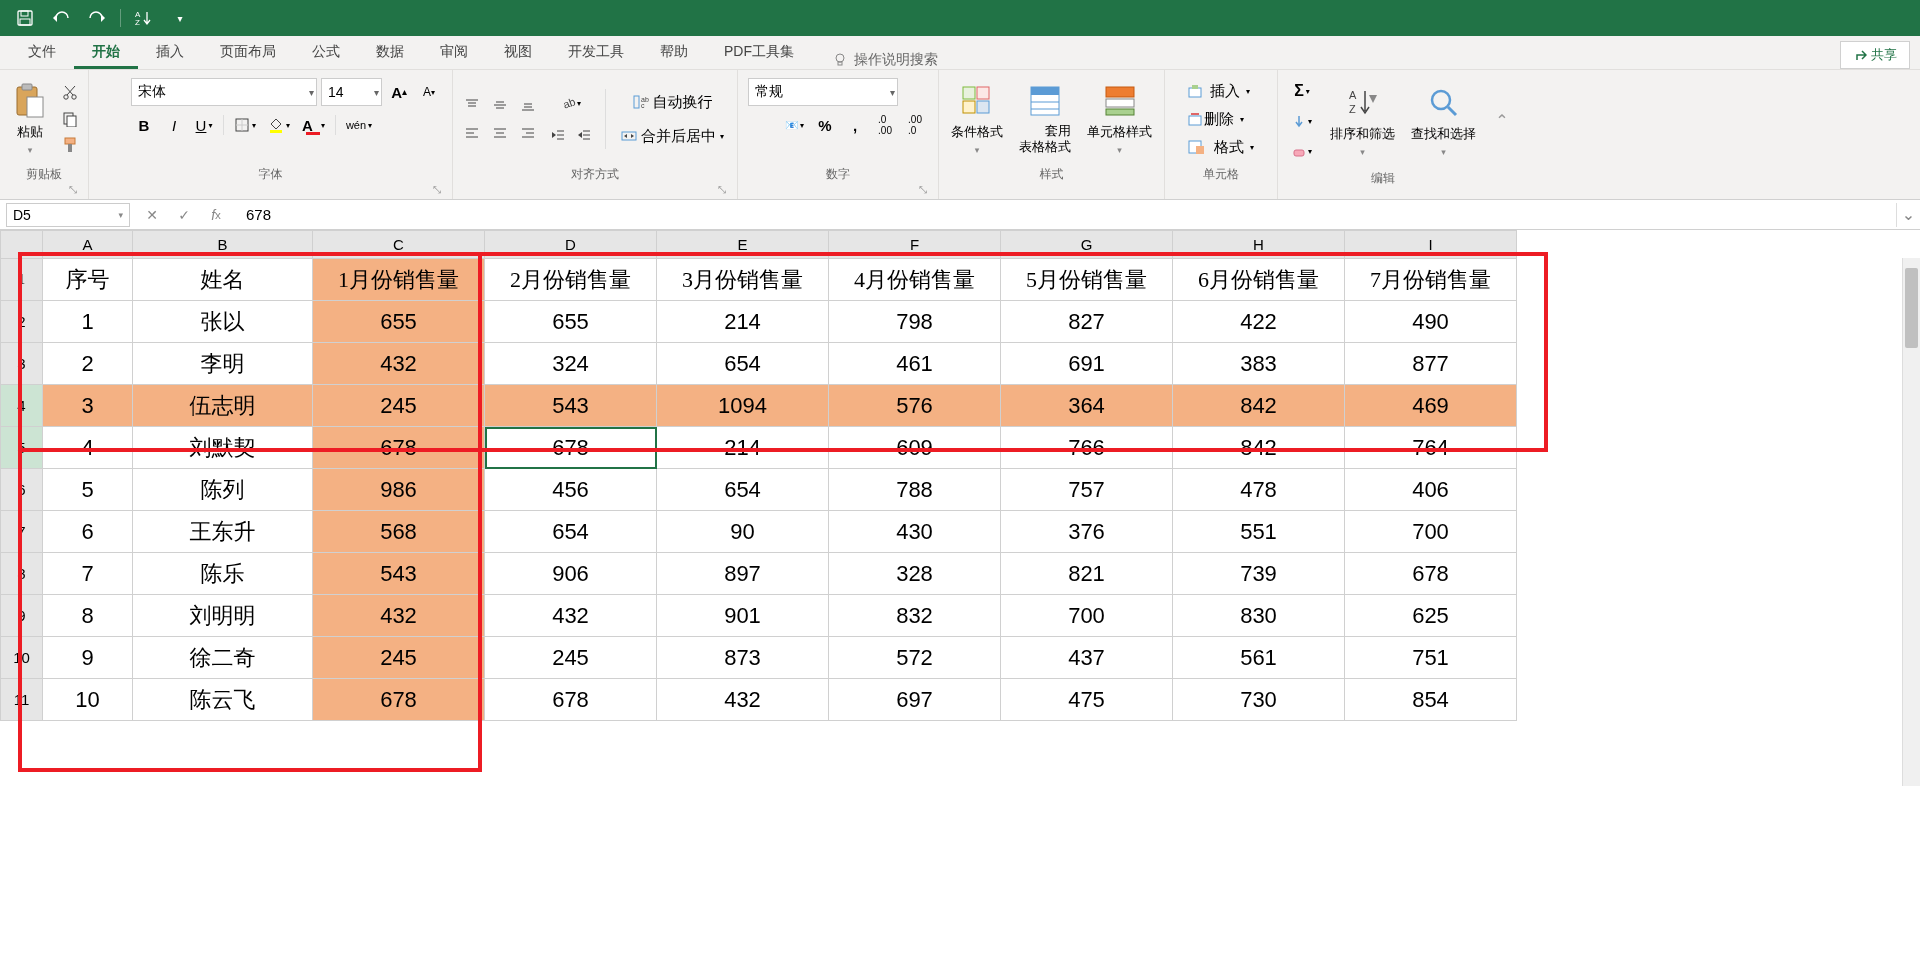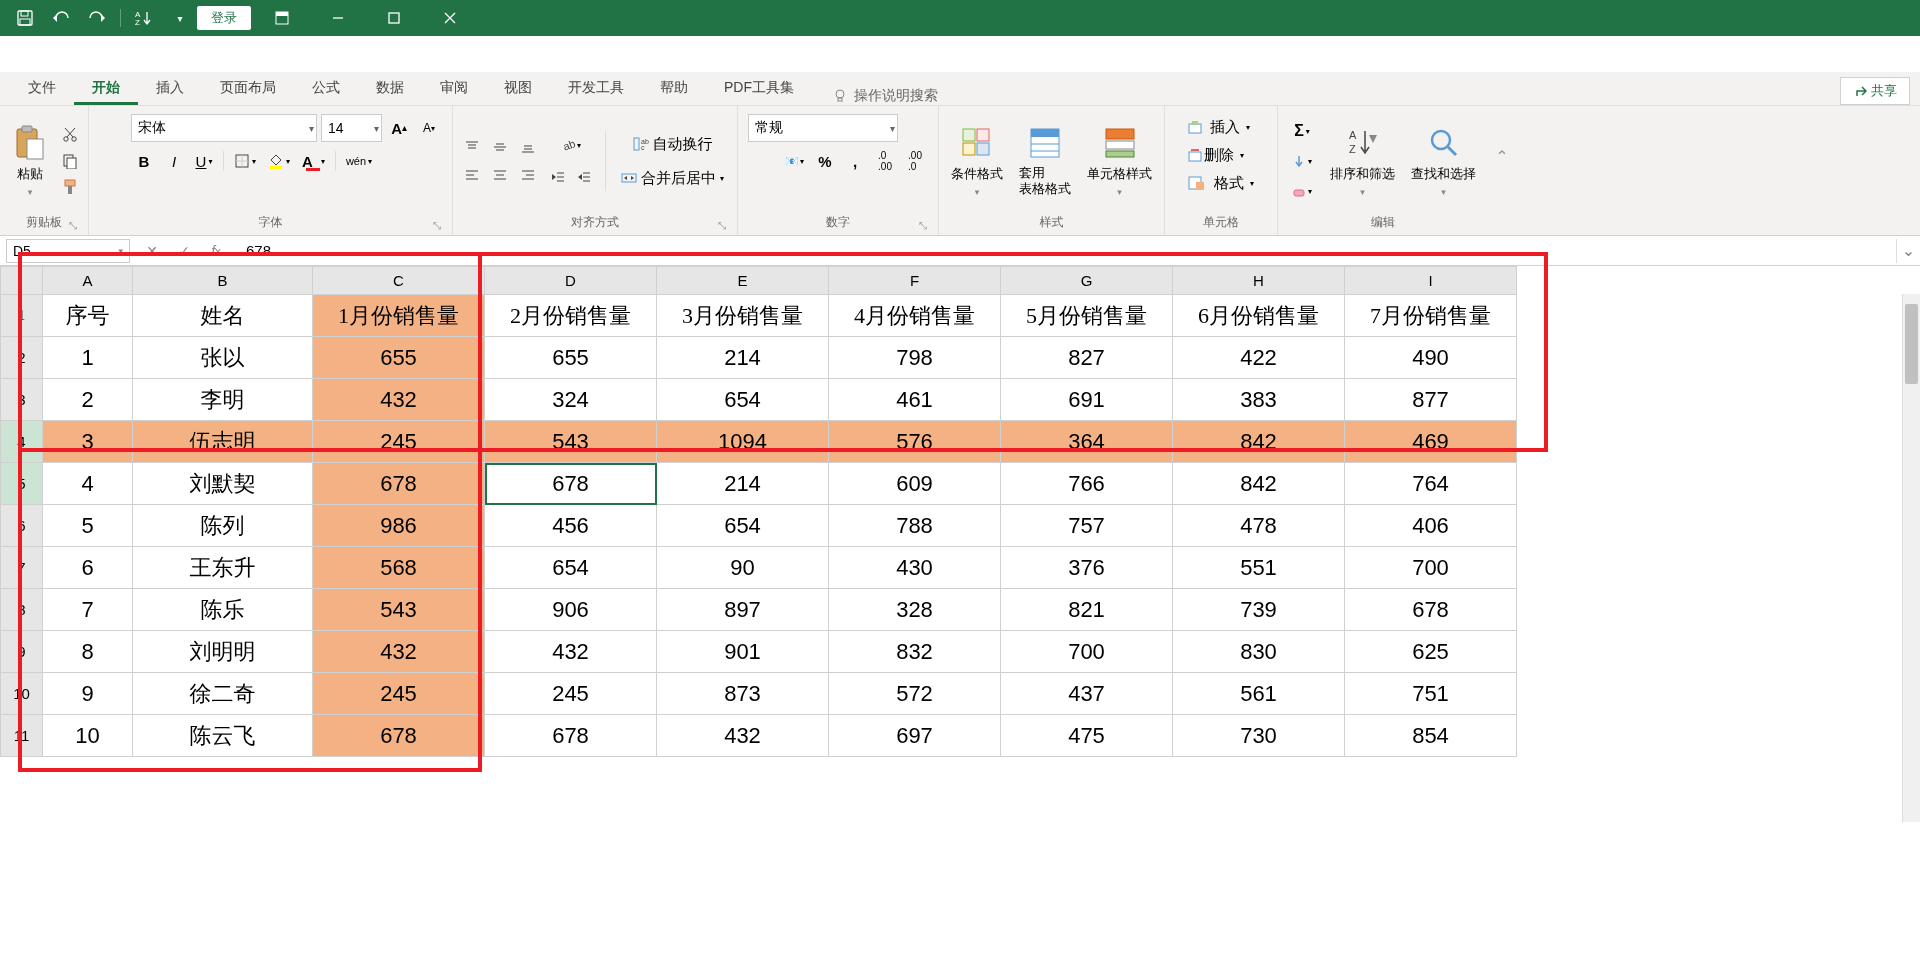--- a/index.html
+++ b/index.html
@@ -9,33 +9,33 @@
 .titlebar { height: 36px; background: #217346; display: flex; align-items: center; color: #fff; font-size: 13px; }
 .qat { display: flex; align-items: center; gap: 2px; padding-left: 8px; }
 .qat-btn { width: 34px; height: 30px; display: flex; align-items: center; justify-content: center; cursor: pointer; }
 .qat-sep { width: 1px; height: 18px; background: rgba(255,255,255,0.3); margin: 0 4px; }
 .title-center { flex: 1; text-align: center; font-size: 14px; }
 .title-right { display: flex; align-items: center; gap: 6px; padding-right: 4px; }
 .login-btn { background: #fff; color: #217346; padding: 3px 14px; border-radius: 2px; font-size: 13px; cursor: pointer; }
 .win-btn { width: 50px; height: 36px; display: flex; align-items: center; justify-content: center; cursor: pointer; }
 
 
-.tabs { height: 34px; background: #f3f2f1; display: flex; align-items: flex-end; padding-left: 10px; font-size: 14px; border-bottom: 1px solid #e1dfdd; margin-top: 36px; }
+.tabs { height: 34px; background: #f3f2f1; display: flex; align-items: flex-end; padding-left: 10px; font-size: 14px; border-bottom: 1px solid #e1dfdd; }
 .tab { padding: 8px 18px; cursor: pointer; color: #444; }
 .tab.active { color: #217346; font-weight: 600; border-bottom: 3px solid #217346; padding-bottom: 5px; }
 .tab.file { color: #444; }
 .tabs-right { margin-left: auto; display: flex; align-items: center; padding-right: 10px; }
 .share-btn { background: #fff; border: 1px solid #d0d0d0; padding: 4px 12px; font-size: 13px; color: #217346; display: flex; align-items: center; gap: 4px; cursor: pointer; }
 .tell-me { display: flex; align-items: center; gap: 6px; color: #666; margin-left: 20px; font-size: 14px; }
 
 
 .ribbon { height: 130px; background: #f3f2f1; display: flex; border-bottom: 1px solid #d0d0d0; }
 .group { display: flex; flex-direction: column; padding: 4px 6px 0; border-right: 1px solid #e1dfdd; }
 .group-body { flex: 1; display: flex; align-items: center; gap: 4px; }
-.group-label { text-align: center; font-size: 12px; color: #666; padding: 2px 0 4px; display: flex; justify-content: center; align-items: center; gap: 20px; position: relative; }
+.group-label { text-align: center; font-size: 12px; color: #666; padding: 2px 0 16px; display: flex; justify-content: center; align-items: center; gap: 20px; position: relative; }
 .launcher { position: absolute; right: 2px; bottom: 2px; width: 14px; height: 14px; font-size: 10px; color: #888; cursor: pointer; display: flex; align-items: center; justify-content: center; }
 
 .big-btn { display: flex; flex-direction: column; align-items: center; gap: 4px; padding: 4px 6px; cursor: pointer; font-size: 13px; }
 .btn-icon-lg { width: 36px; height: 36px; display: flex; align-items: center; justify-content: center; }
 .mini-col { display: flex; flex-direction: column; gap: 2px; }
 .mini-btn { width: 24px; height: 24px; display: flex; align-items: center; justify-content: center; cursor: pointer; font-size: 14px; }
 
 .font-row { display: flex; align-items: center; gap: 4px; padding-left: 32px; }
 .font-select { height: 28px; border: 1px solid #ccc; background: #fff; font-size: 14px; padding: 0 20px 0 6px; position: relative; display: flex; align-items: center; }
 .font-name { width: 186px; }
@@ -105,45 +105,20 @@
     <div class="qat-sep"></div>
     <div class="qat-btn">
       <svg width="18" height="16" viewBox="0 0 18 16">
           <text x="0" y="7" font-size="8" fill="#fff">A</text>
           <text x="0" y="15" font-size="8" fill="#fff">Z</text>
           <path d="M12 2 L12 13 M9 10 L12 14 L15 10" stroke="#fff" fill="none" stroke-width="1.3"></path>
         </svg>
     </div>
     <div class="qat-btn">
         <span style="font-size:10px">▾</span>
-      </div>
-  </div>
-  <div class="title-right">
-    <div class="login-btn">登录</div>
-    <div class="win-btn">
-        <svg width="14" height="14" viewBox="0 0 14 14">
-          <rect x="1" y="1" width="12" height="12" fill="none" stroke="#fff"></rect>
-          <rect x="1" y="1" width="12" height="4" fill="#fff"></rect>
-        </svg>
-      </div>
-    <div class="win-btn">
-        <svg width="12" height="12">
-          <line x1="1" y1="6" x2="11" y2="6" stroke="#fff" stroke-width="1.3"></line>
-        </svg>
-      </div>
-    <div class="win-btn">
-        <svg width="12" height="12">
-          <rect x="1" y="1" width="10" height="10" fill="none" stroke="#fff" stroke-width="1.3"></rect>
-        </svg>
-      </div>
-    <div class="win-btn close">
-        <svg width="12" height="12">
-          <line x1="1" y1="1" x2="11" y2="11" stroke="#fff" stroke-width="1.3"></line>
-          <line x1="11" y1="1" x2="1" y2="11" stroke="#fff" stroke-width="1.3"></line>
-        </svg>
       </div>
   </div>
 </div>
 
 <div class="tabs">
   <div id="tab-container" style="display:flex">
       <div class="tab file">文件</div>
       <div class="tab active">开始</div>
       <div class="tab">插入</div>
       <div class="tab">页面布局</div>
@@ -422,21 +397,21 @@
         </div>
       <div class="big-btn">
           <div class="btn-icon-lg">
             <svg width="32" height="32">
               <rect x="2" y="2" width="28" height="28" fill="#fff" stroke="#5b9bd5"></rect>
               <rect x="2" y="2" width="28" height="8" fill="#5b9bd5"></rect>
               <line x1="2" y1="17" x2="30" y2="17" stroke="#5b9bd5"></line>
               <line x1="2" y1="24" x2="30" y2="24" stroke="#5b9bd5"></line>
             </svg>
           </div>
-          <span style="white-space:pre-line;text-align:left;line-height:1.2">套用
+          <span style="white-space:pre-line;text-align:right;line-height:1.2">套用
 表格格式</span>
         </div>
       <div class="big-btn">
           <div class="btn-icon-lg">
             <svg width="32" height="32">
               <rect x="2" y="2" width="28" height="10" fill="#ed7d31" stroke="#c55a11"></rect>
               <rect x="2" y="14" width="28" height="8" fill="#fff" stroke="#888"></rect>
               <rect x="2" y="24" width="28" height="6" fill="#a9d08e" stroke="#548235"></rect>
             </svg>
           </div>

